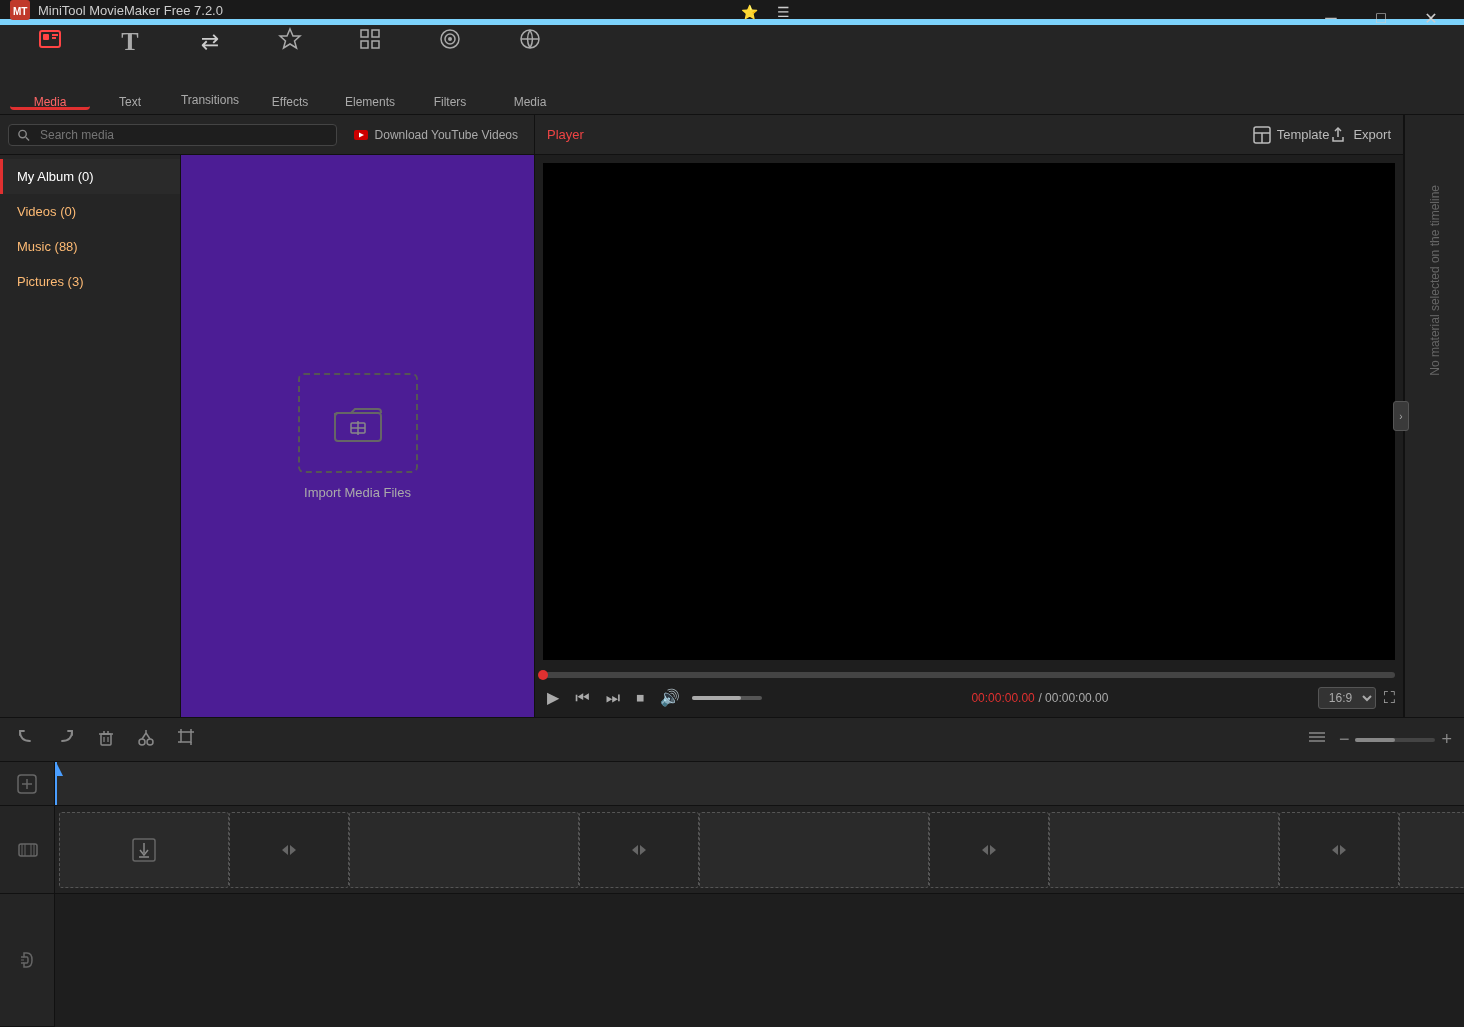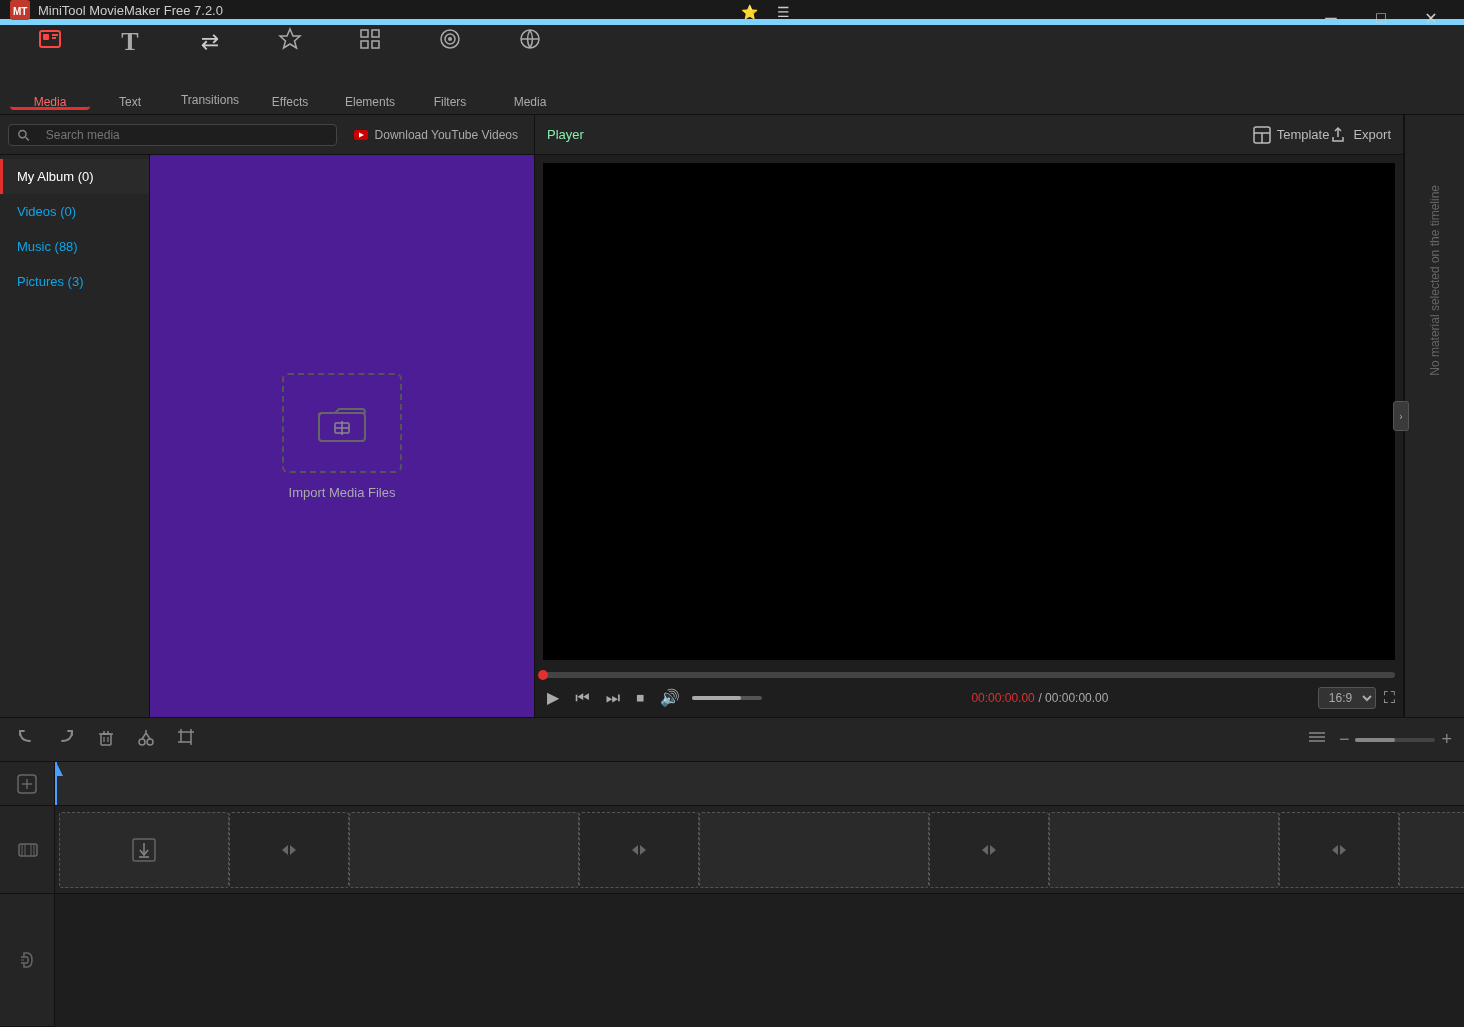--- a/index.html
+++ b/index.html
@@ -129,21 +129,21 @@
       padding: 0 8px;
       gap: 8px;
     }
     #search-input-wrap {
       display: flex;
       align-items: center;
       background: #1e1e1e;
       border: 1px solid #444;
       border-radius: 4px;
       padding: 3px 8px;
-      gap: 16px;
+      gap: 10px;
       flex: 1;
     }
     #search-input-wrap input {
       background: transparent;
       border: none;
       outline: none;
       color: #aaa;
       font-size: 12px;
       width: 100%;
     }
@@ -161,30 +161,30 @@
 
     
     #left-body {
       display: flex;
       flex: 1;
       overflow: hidden;
     }
 
     
     #sidebar-nav {
-      width: 150px;
+      width: 181px;
       background: #252525;
       border-right: 1px solid #111;
       padding-top: 4px;
       flex-shrink: 0;
     }
     .sidebar-item {
       padding: 10px 14px;
       cursor: pointer;
-      color: #0ea5e9;
+      color: #fdba74;
       font-size: 13px;
       border-left: 3px solid transparent;
     }
     .sidebar-item.active {
       border-left: 3px solid #e03030;
       color: #fff;
       background: #2a2a2a;
     }
 
     
@@ -230,21 +230,21 @@
     #player-header {
       height: 40px;
       background: #252525;
       display: flex;
       align-items: center;
       padding: 0 12px;
       border-bottom: 1px solid #111;
       justify-content: space-between;
     }
     #player-title {
-      color: #86efac;
+      color: #ef4444;
       font-size: 13px;
     }
     #player-header-right {
       display: flex;
       align-items: center;
     }
     #template-btn, #export-btn {
       background: transparent;
       border: none;
       color: #bbb;

